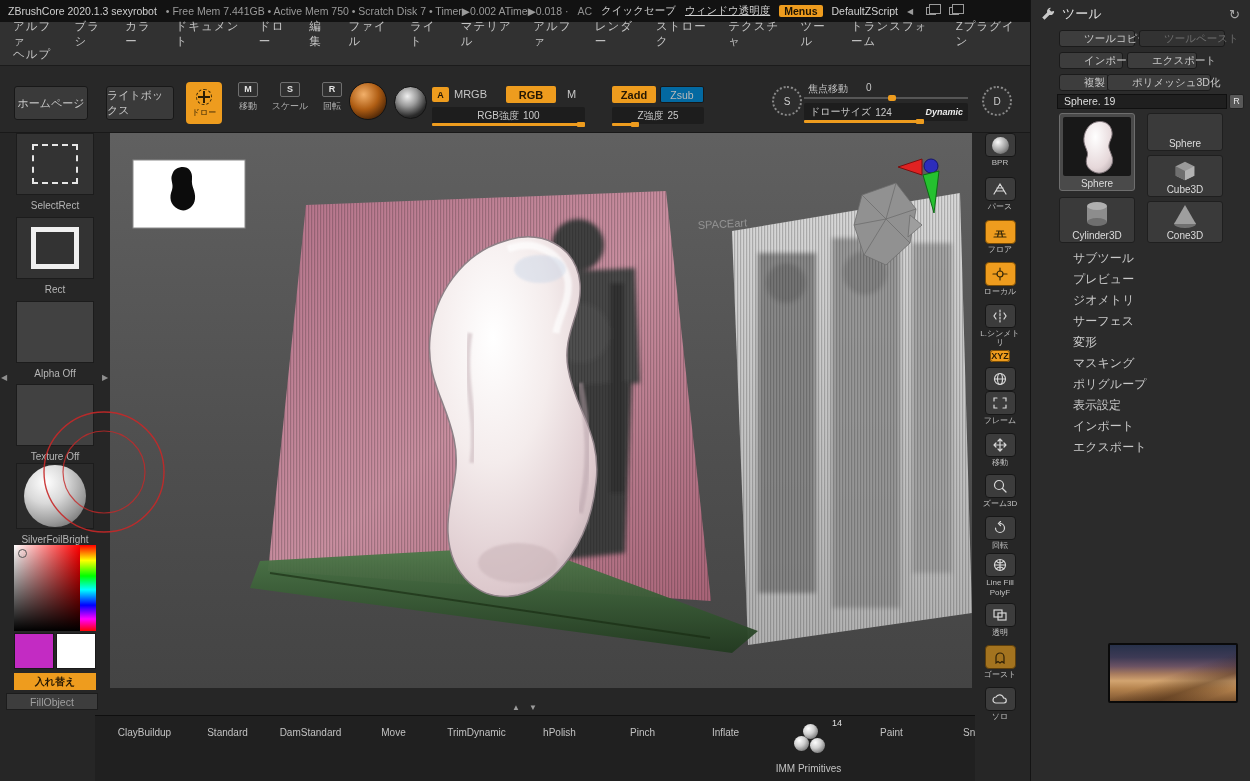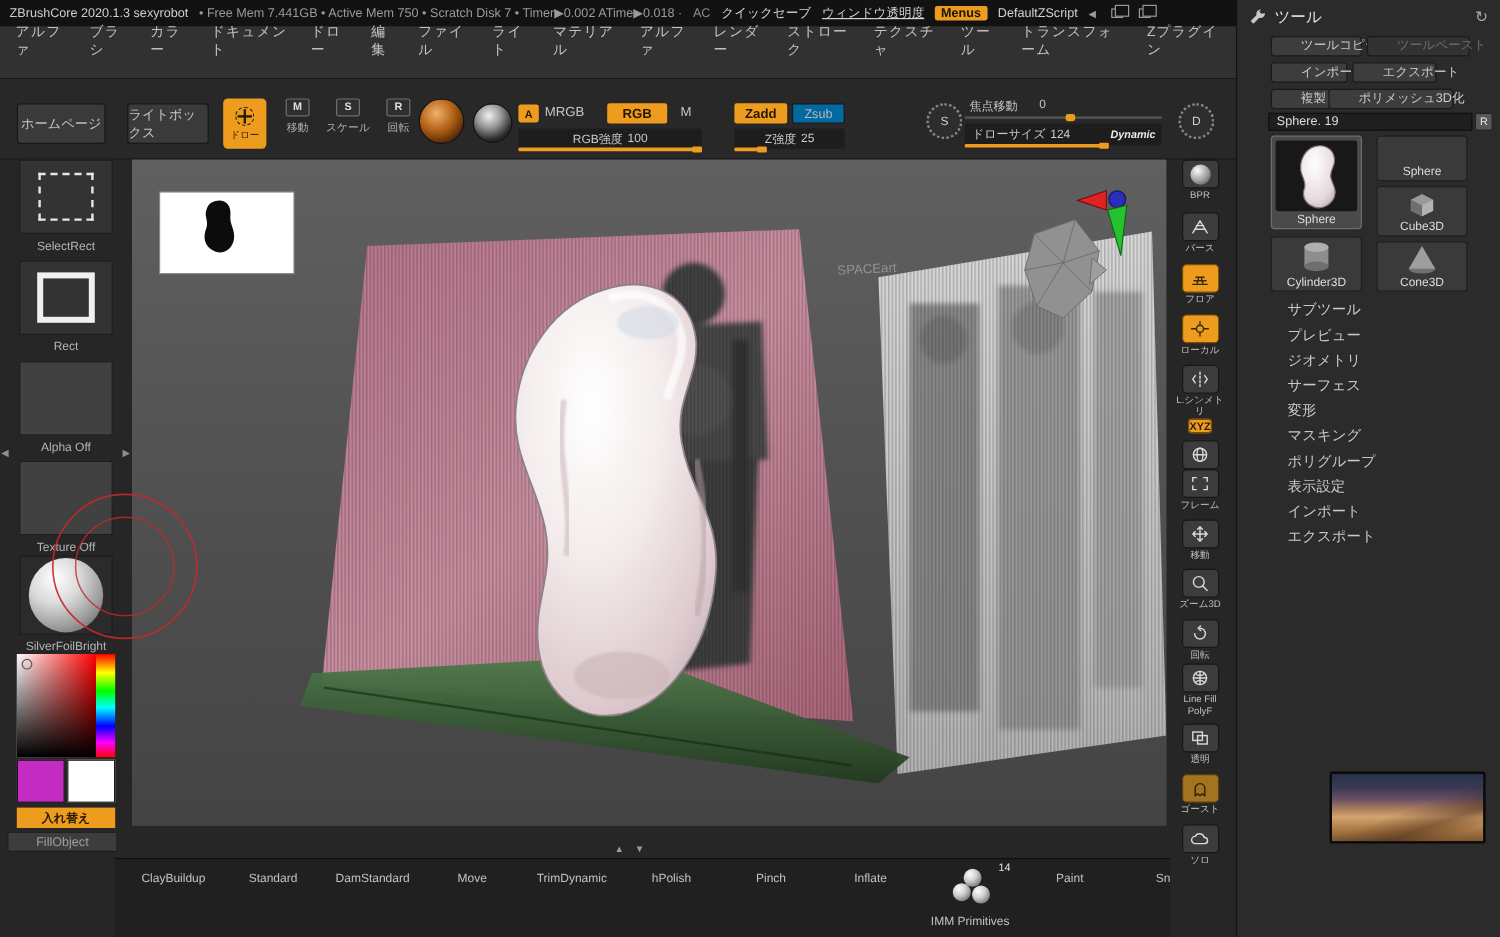--- a/index.html
+++ b/index.html
@@ -147,20 +147,23 @@
       <span class="mi">ファイル</span>
       <span class="mi">ライト</span>
       <span class="mi">マテリアル</span>
       <span class="mi">アルファ</span>
       <span class="mi">レンダー</span>
       <span class="mi">ストローク</span>
       <span class="mi">テクスチャ</span>
       <span class="mi">ツール</span>
       <span class="mi">トランスフォーム</span>
       <span class="mi">Zプラグイン</span>
+    </div>
+    <div class="menurow">
+      <span class="mi">ヘルプ</span>
     </div>
   </div>
 
   <div class="topshelf">
     <div class="ts-btn" style="left:14px;top:20px;width:74px;height:34px">ホームページ</div>
     <div class="ts-btn" style="left:106px;top:20px;width:68px;height:34px">ライトボックス</div>
 
     <div class="draw-btn">
       <span class="cross"></span>
       <span class="cap">ドロー</span>

